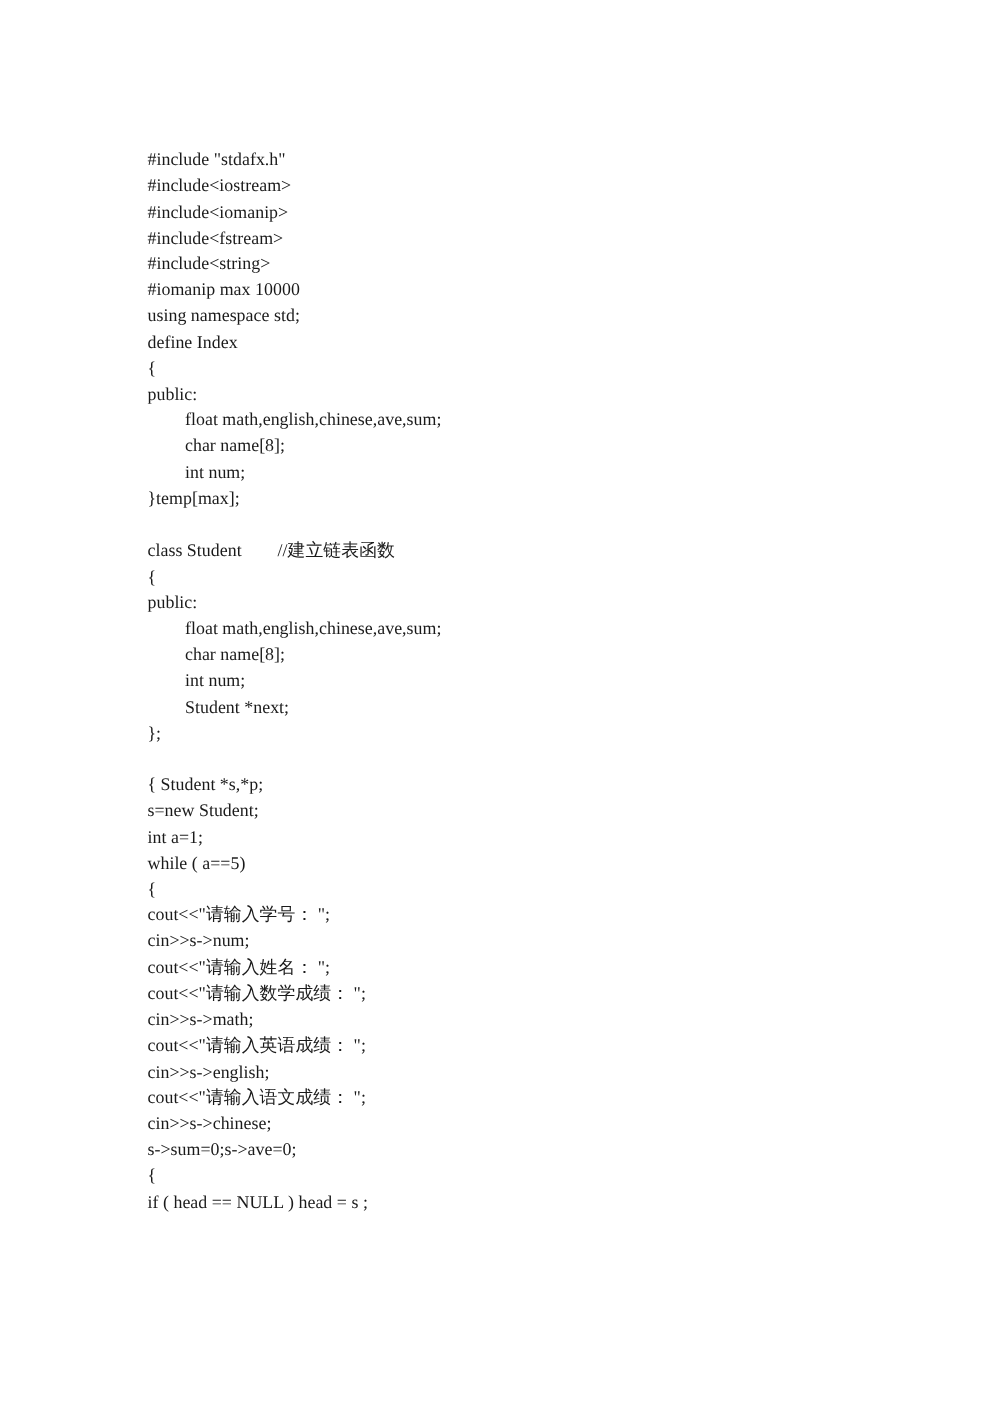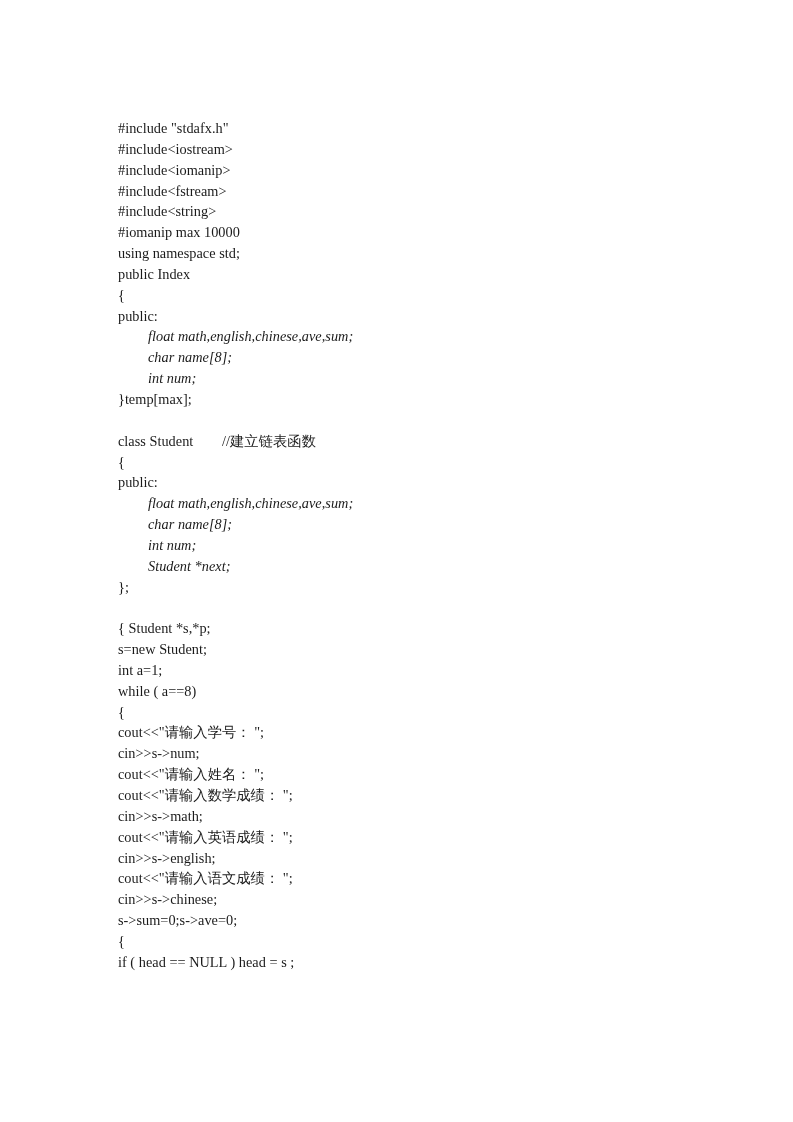--- a/index.html
+++ b/index.html
@@ -32,56 +32,55 @@
     height: 20.85px;
     color: #1a1a1a;
     white-space: pre;
     letter-spacing: 0.02px;
   }
   .code-line.blank {
     height: 20.85px;
   }
   .indent-1 {
     padding-left: 30px;
-    font-style: italic;
   }
 </style>
 </head>
 <body>
 
 <div class="page">
   <div class="code-block">
       <div class="code-line">#include "stdafx.h"</div>
       <div class="code-line">#include&lt;iostream&gt;</div>
       <div class="code-line">#include&lt;iomanip&gt;</div>
       <div class="code-line">#include&lt;fstream&gt;</div>
       <div class="code-line">#include&lt;string&gt;</div>
       <div class="code-line">#iomanip max 10000</div>
       <div class="code-line">using namespace std;</div>
-      <div class="code-line">public Index</div>
+      <div class="code-line">define Index</div>
       <div class="code-line">{</div>
       <div class="code-line">public:</div>
       <div class="code-line indent-1">float math,english,chinese,ave,sum;</div>
       <div class="code-line indent-1">char name[8];</div>
       <div class="code-line indent-1">int num;</div>
       <div class="code-line">}temp[max];</div>
       <div class="code-line blank"></div>
       <div class="code-line">class Student        //建立链表函数</div>
       <div class="code-line">{</div>
       <div class="code-line">public:</div>
       <div class="code-line indent-1">float math,english,chinese,ave,sum;</div>
       <div class="code-line indent-1">char name[8];</div>
       <div class="code-line indent-1">int num;</div>
       <div class="code-line indent-1">Student *next;</div>
       <div class="code-line">};</div>
       <div class="code-line blank"></div>
       <div class="code-line">{ Student *s,*p;</div>
       <div class="code-line">s=new Student;</div>
       <div class="code-line">int a=1;</div>
-      <div class="code-line">while ( a==8)</div>
+      <div class="code-line">while ( a==5)</div>
       <div class="code-line">{</div>
       <div class="code-line">cout&lt;&lt;"请输入学号： ";</div>
       <div class="code-line">cin&gt;&gt;s-&gt;num;</div>
       <div class="code-line">cout&lt;&lt;"请输入姓名： ";</div>
       <div class="code-line">cout&lt;&lt;"请输入数学成绩： ";</div>
       <div class="code-line">cin&gt;&gt;s-&gt;math;</div>
       <div class="code-line">cout&lt;&lt;"请输入英语成绩： ";</div>
       <div class="code-line">cin&gt;&gt;s-&gt;english;</div>
       <div class="code-line">cout&lt;&lt;"请输入语文成绩： ";</div>
       <div class="code-line">cin&gt;&gt;s-&gt;chinese;</div>

